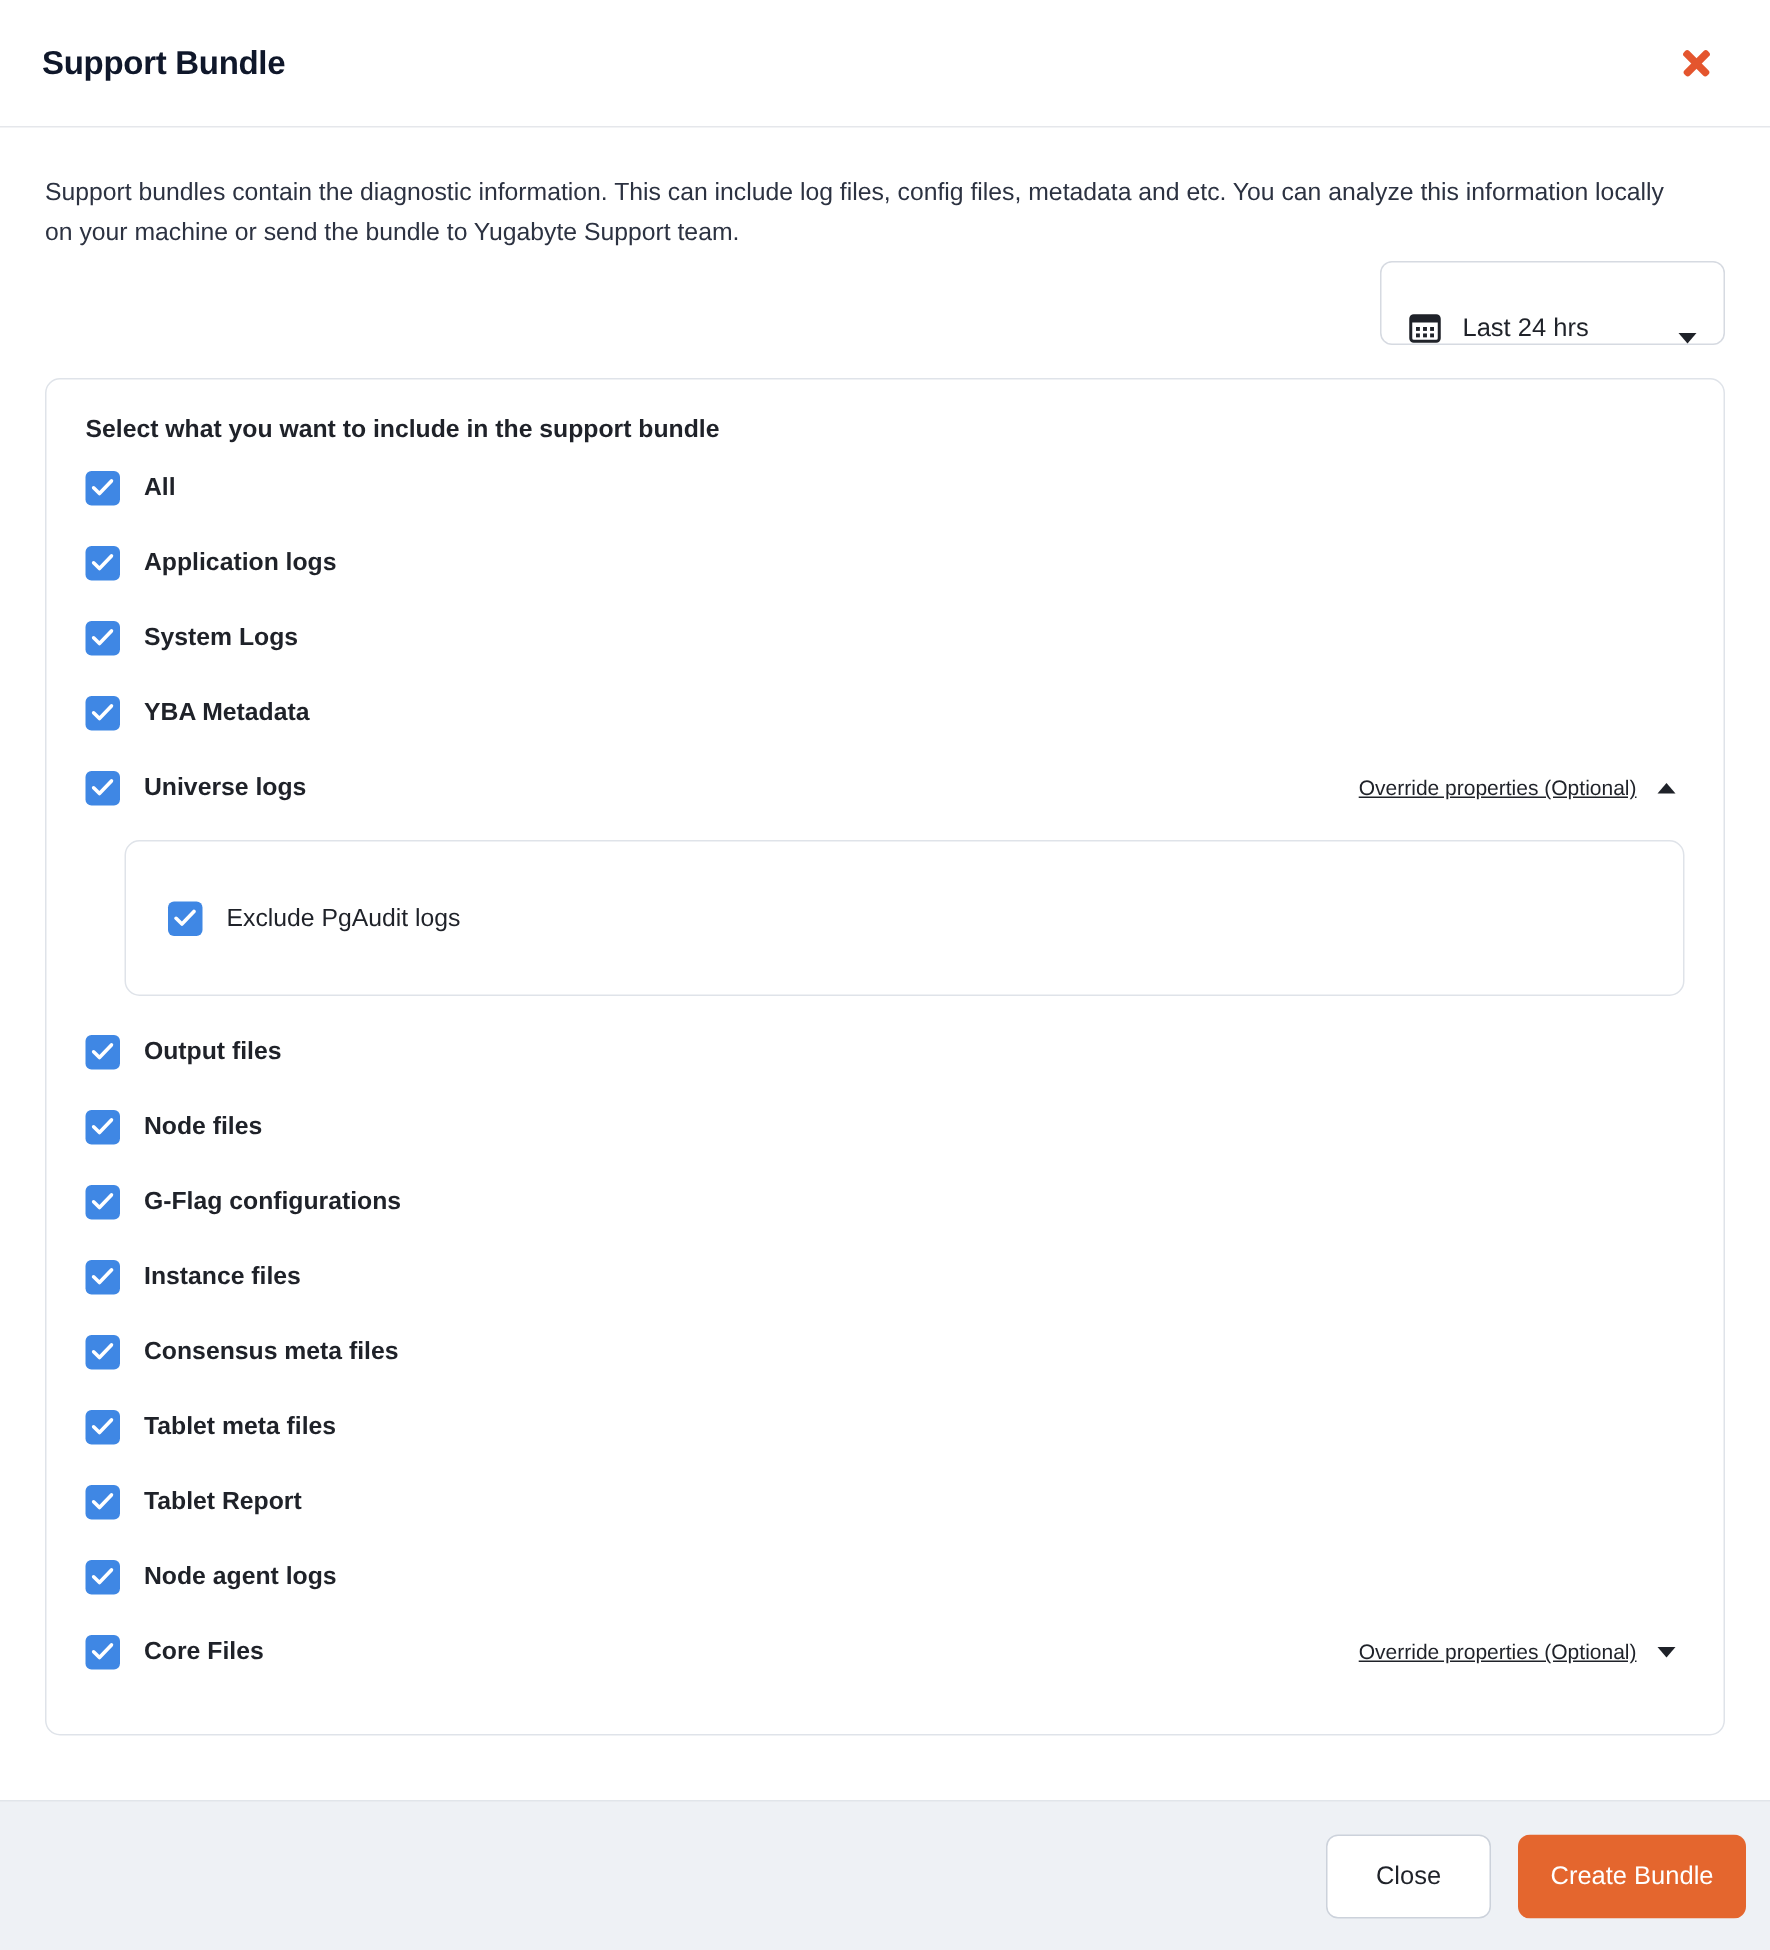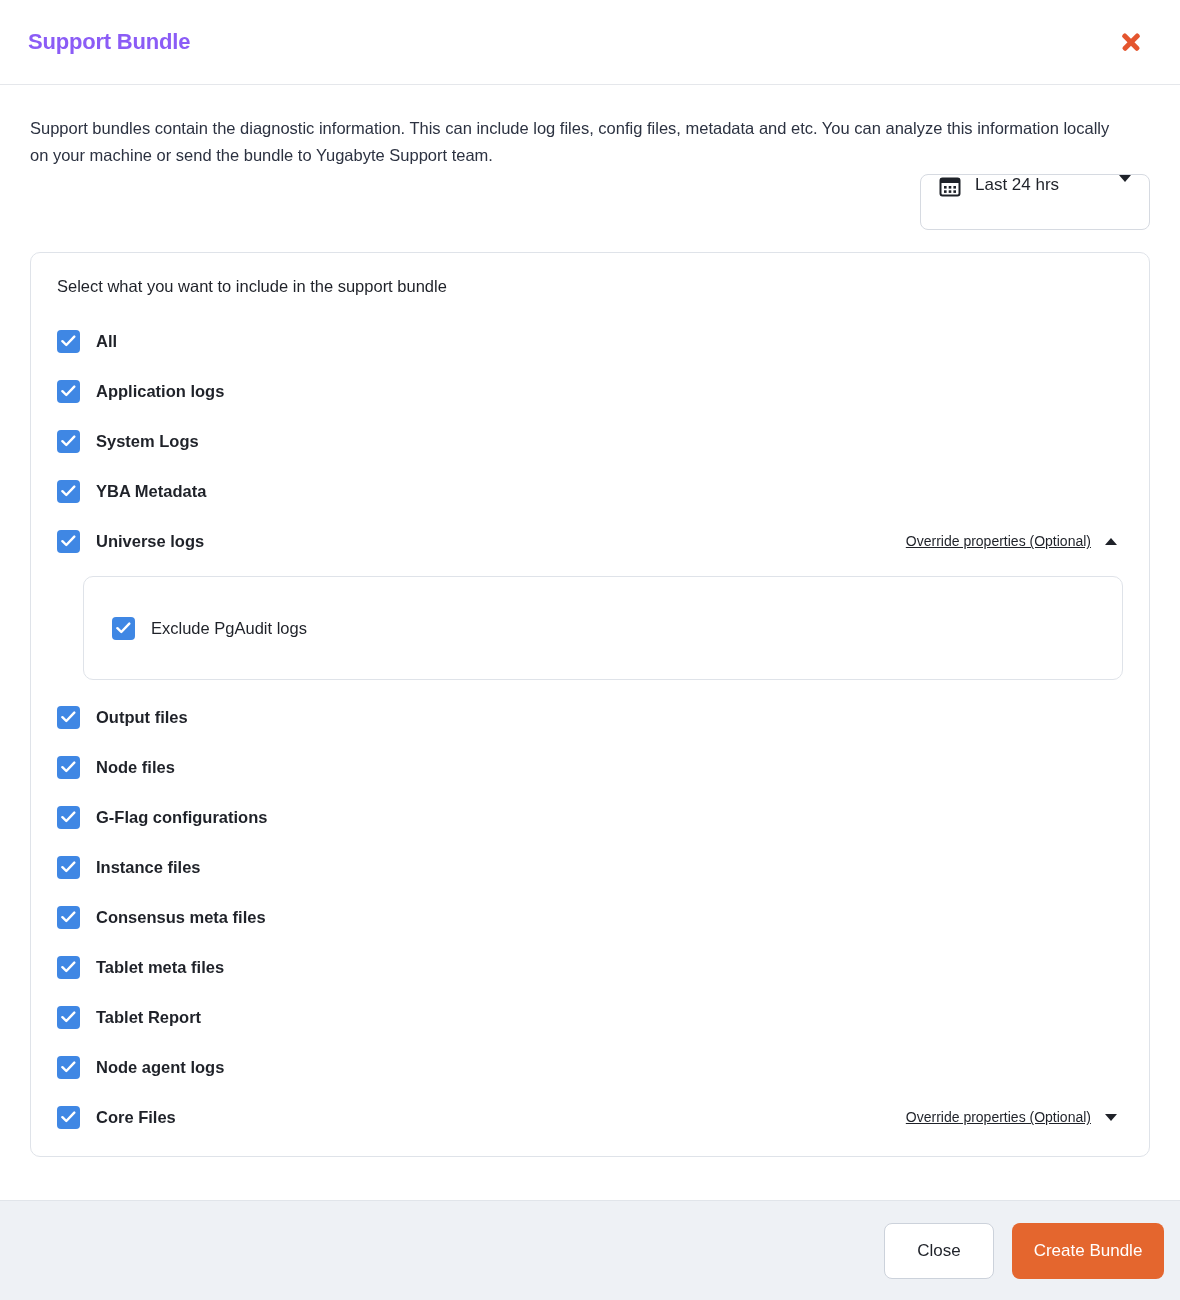--- a/index.html
+++ b/index.html
@@ -27,21 +27,21 @@
     flex: 0 0 85px;
     border-bottom: 1px solid #e5e7eb;
     display: flex;
     align-items: center;
     padding: 0 28px;
     justify-content: space-between;
   }
   .modal-title {
     font-size: 22px;
     font-weight: bold;
-    color: #8b5cf6;
+    color: #0f172a;
     letter-spacing: -0.2px;
   }
   .close-icon {
     width: 26px;
     height: 26px;
     position: relative;
     cursor: pointer;
     margin-right: 8px;
   }
   .close-icon::before, .close-icon::after {
@@ -76,21 +76,21 @@
     justify-content: flex-end;
     margin-bottom: 22px;
   }
   .daterange {
     height: 56px;
     min-width: 230px;
     border: 1px solid #d6dae1;
     border-radius: 8px;
     background: #ffffff;
     display: flex;
-    align-items: flex-start;
+    align-items: flex-end;
     gap: 14px;
     padding: 0 18px 0 18px;
     cursor: pointer;
   }
   .cal-icon {
     width: 22px; height: 22px;
     display: block;
   }
   .daterange-label {
     font-size: 17px;
@@ -111,23 +111,23 @@
   }
   .panel {
     border: 1px solid #dfe3e9;
     border-radius: 10px;
     padding: 24px 26px 20px 26px;
     height: 905px;
     overflow: hidden;
   }
   .panel-title {
     font-size: 16.5px;
-    font-weight: normal;
-    color: #1f2229;
-    margin-bottom: 20px;
+    font-weight: bold;
+    color: #1f2229;
+    margin-bottom: 4px;
   }
   .check-row {
     display: flex;
     align-items: center;
     height: 50px;
     position: relative;
     text-align: center;
   }
   .cb {
     width: 23px;

